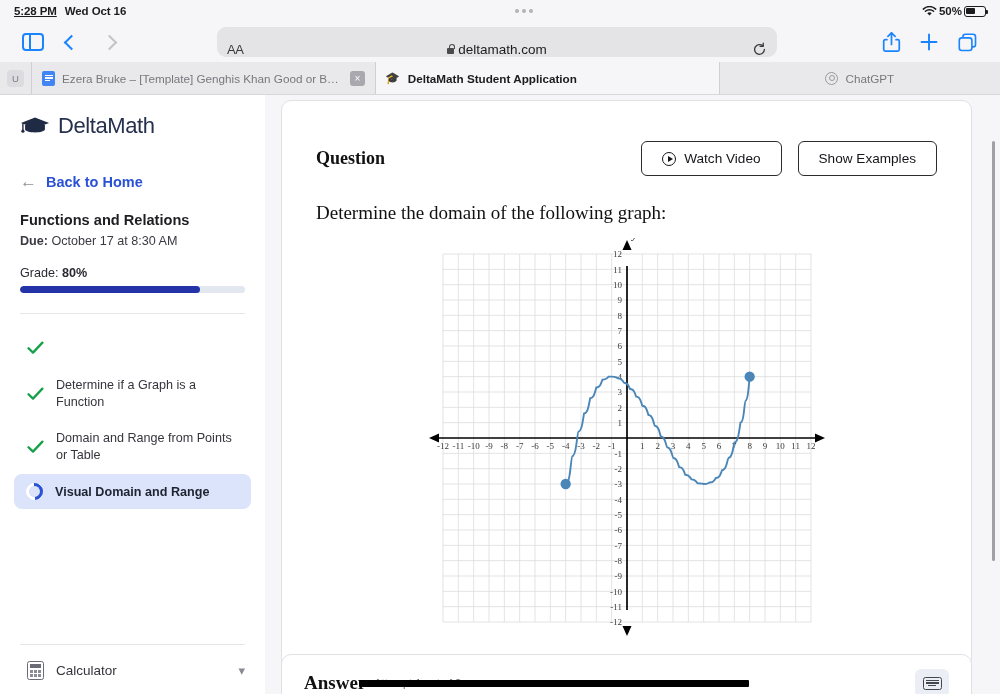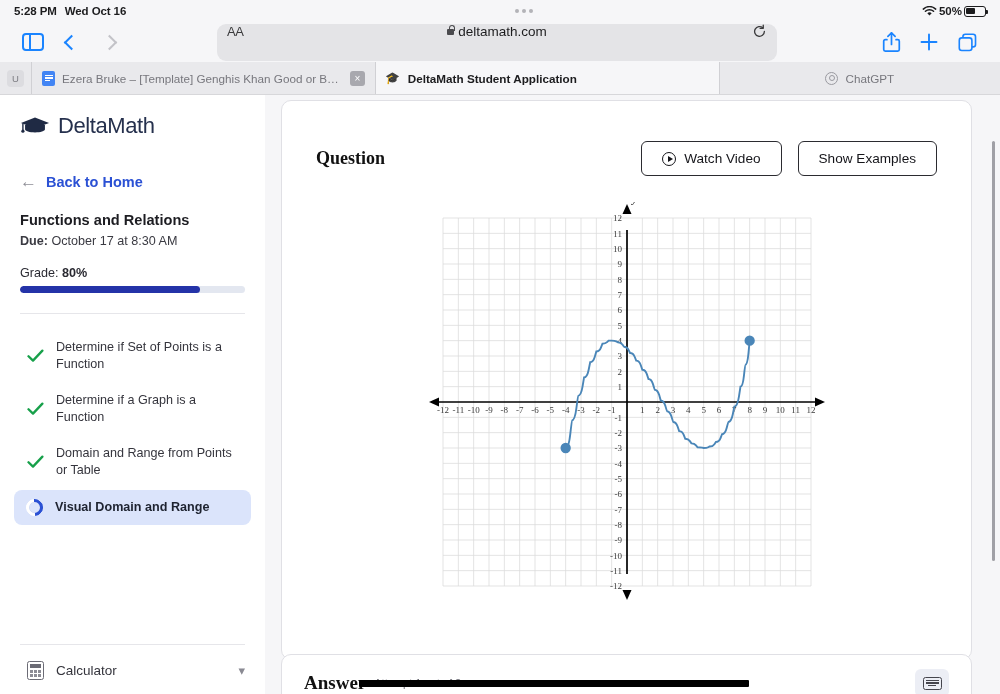--- a/index.html
+++ b/index.html
@@ -12,21 +12,21 @@
   .screen { position: relative; width: 1000px; height: 694px; background: #f6f6f8; }
 
   
   .statusbar {
     height: 22px; width: 100%;
     display: flex; align-items: center;
     padding: 0 14px;
     font-size: 11.5px; font-weight: bold; color: #1c1c1e;
     background: #f6f6f8;
   }
-  .sb-time { margin-right: 8px; letter-spacing: -0.1px; }
+  .sb-time { margin-right: 8px; letter-spacing: -0.1px; text-decoration: underline; }
   .sb-date { letter-spacing: -0.1px; }
   .sb-center { flex: 1; display: flex; justify-content: center; align-items: center; }
   .sb-dots { display: flex; gap: 3px; }
   .sb-dots i { width: 4px; height: 4px; border-radius: 50%; background: #b3b3b8; display: block; }
   .sb-right { display: flex; align-items: center; gap: 2px; }
   .wifi-icon { display: block; }
   .sb-batt-pct { font-size: 11.5px; font-weight: bold; }
   .batt {
     width: 22px; height: 11px; border: 1.3px solid #1c1c1e; border-radius: 3px;
     position: relative; padding: 1.3px;
@@ -48,23 +48,23 @@
   }
   .sidebar-toggle-ico { width: 22px; height: 18px; border: 2px solid #1a84ff; border-radius: 4px; position: relative; }
   .sidebar-toggle-ico::before {
     content:""; position:absolute; left: 5px; top: -2px; bottom: -2px; width: 2px; background: #1a84ff;
   }
   .chev { width: 11px; height: 11px; border-left: 2.4px solid #1a84ff; border-bottom: 2.4px solid #1a84ff; }
   .chev.left { transform: rotate(45deg); }
   .chev.right { transform: rotate(-135deg); border-color: #c3c3c8; }
 
   .urlbar {
-    flex: 1; max-width: 560px; margin: 0 auto; height: 37px;
+    flex: 1; max-width: 560px; margin: 0 auto; height: 30px;
     background: #e4e4e7; border-radius: 9px;
-    display: flex; align-items: flex-start; padding: 0 10px;
+    display: flex; align-items: flex-end; padding: 0 10px;
     position: relative;
   }
   .url-aa { font-size: 13px; color: #3a3a3c; letter-spacing: -0.3px; }
   .url-center {
     position: absolute; left: 0; right: 0; display: flex; align-items: center;
     justify-content: center; gap: 4px; font-size: 13.5px; color: #1c1c1e; pointer-events: none;
   }
   .lock { width: 7px; height: 6px; background: #4a4a4e; border-radius: 1px; position: relative; margin-top: 2px; }
   .lock::before {
     content:""; position:absolute; left: 1.4px; top: -3.6px; width: 4.2px; height: 4.2px;
@@ -371,21 +371,20 @@
 
       <div class="divider"></div>
 
       <div class="tasklist">
         <div class="task">
           <span class="check">
             <svg width="17" height="14" viewBox="0 0 17 14">
                 <path d="M1.5 7.2 L6 11.6 L15.4 1.6" stroke="#17a04a" stroke-width="2.3" fill="none" stroke-linecap="round" stroke-linejoin="round"></path>
               </svg>
           </span>
-          <span class="task-label">Determine if Set of Points is a Function</span>
         </div>
         <div class="task">
           <span class="check">
             <svg width="17" height="14" viewBox="0 0 17 14">
                 <path d="M1.5 7.2 L6 11.6 L15.4 1.6" stroke="#17a04a" stroke-width="2.3" fill="none" stroke-linecap="round" stroke-linejoin="round"></path>
               </svg>
           </span>
           <span class="task-label">Determine if a Graph is a Function</span>
         </div>
         <div class="task">
@@ -431,20 +430,21 @@
             <div class="btn">
               <span class="play-ico"></span>
               <span>Watch Video</span>
             </div>
             <div class="btn">
               <span>Show Examples</span>
             </div>
           </div>
         </div>
 
+        <div class="q-prompt">Determine the domain of the following graph:</div>
 
         <div class="graph-wrap">
           <svg id="graph" width="400" height="400" viewBox="0 0 400 400">
               <line x1="16" y1="16" x2="16" y2="384" stroke="#dcdcdc" stroke-width="0.8"></line>
               <line x1="16" y1="384" x2="384" y2="384" stroke="#dcdcdc" stroke-width="0.8"></line>
               <line x1="31.333333333333314" y1="16" x2="31.333333333333314" y2="384" stroke="#dcdcdc" stroke-width="0.8"></line>
               <line x1="16" y1="368.6666666666667" x2="384" y2="368.6666666666667" stroke="#dcdcdc" stroke-width="0.8"></line>
               <line x1="46.66666666666666" y1="16" x2="46.66666666666666" y2="384" stroke="#dcdcdc" stroke-width="0.8"></line>
               <line x1="16" y1="353.33333333333337" x2="384" y2="353.33333333333337" stroke="#dcdcdc" stroke-width="0.8"></line>
               <line x1="62" y1="16" x2="62" y2="384" stroke="#dcdcdc" stroke-width="0.8"></line>

